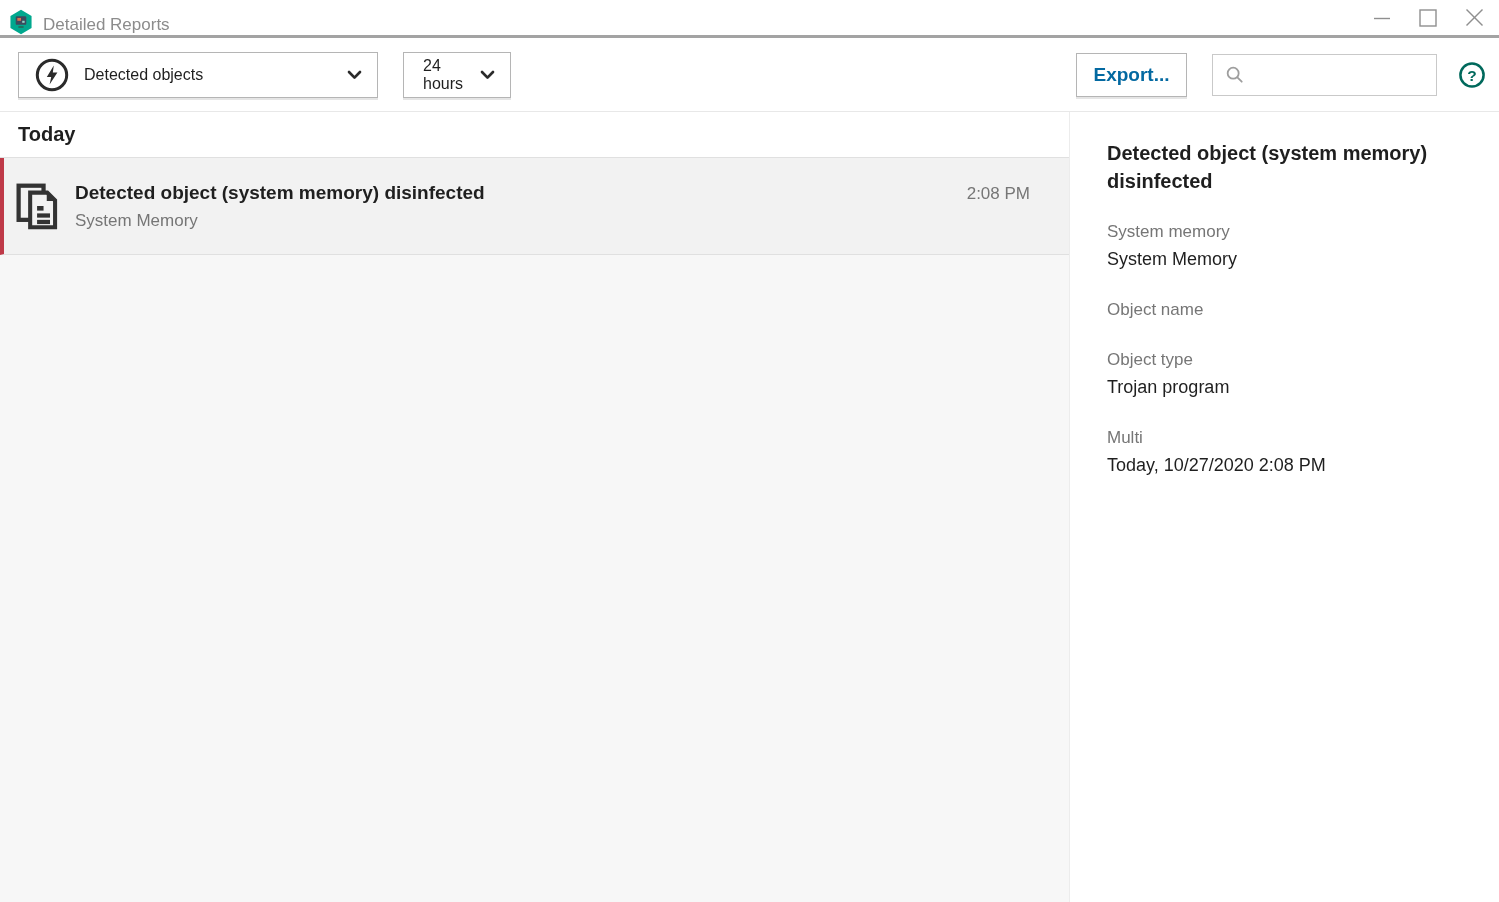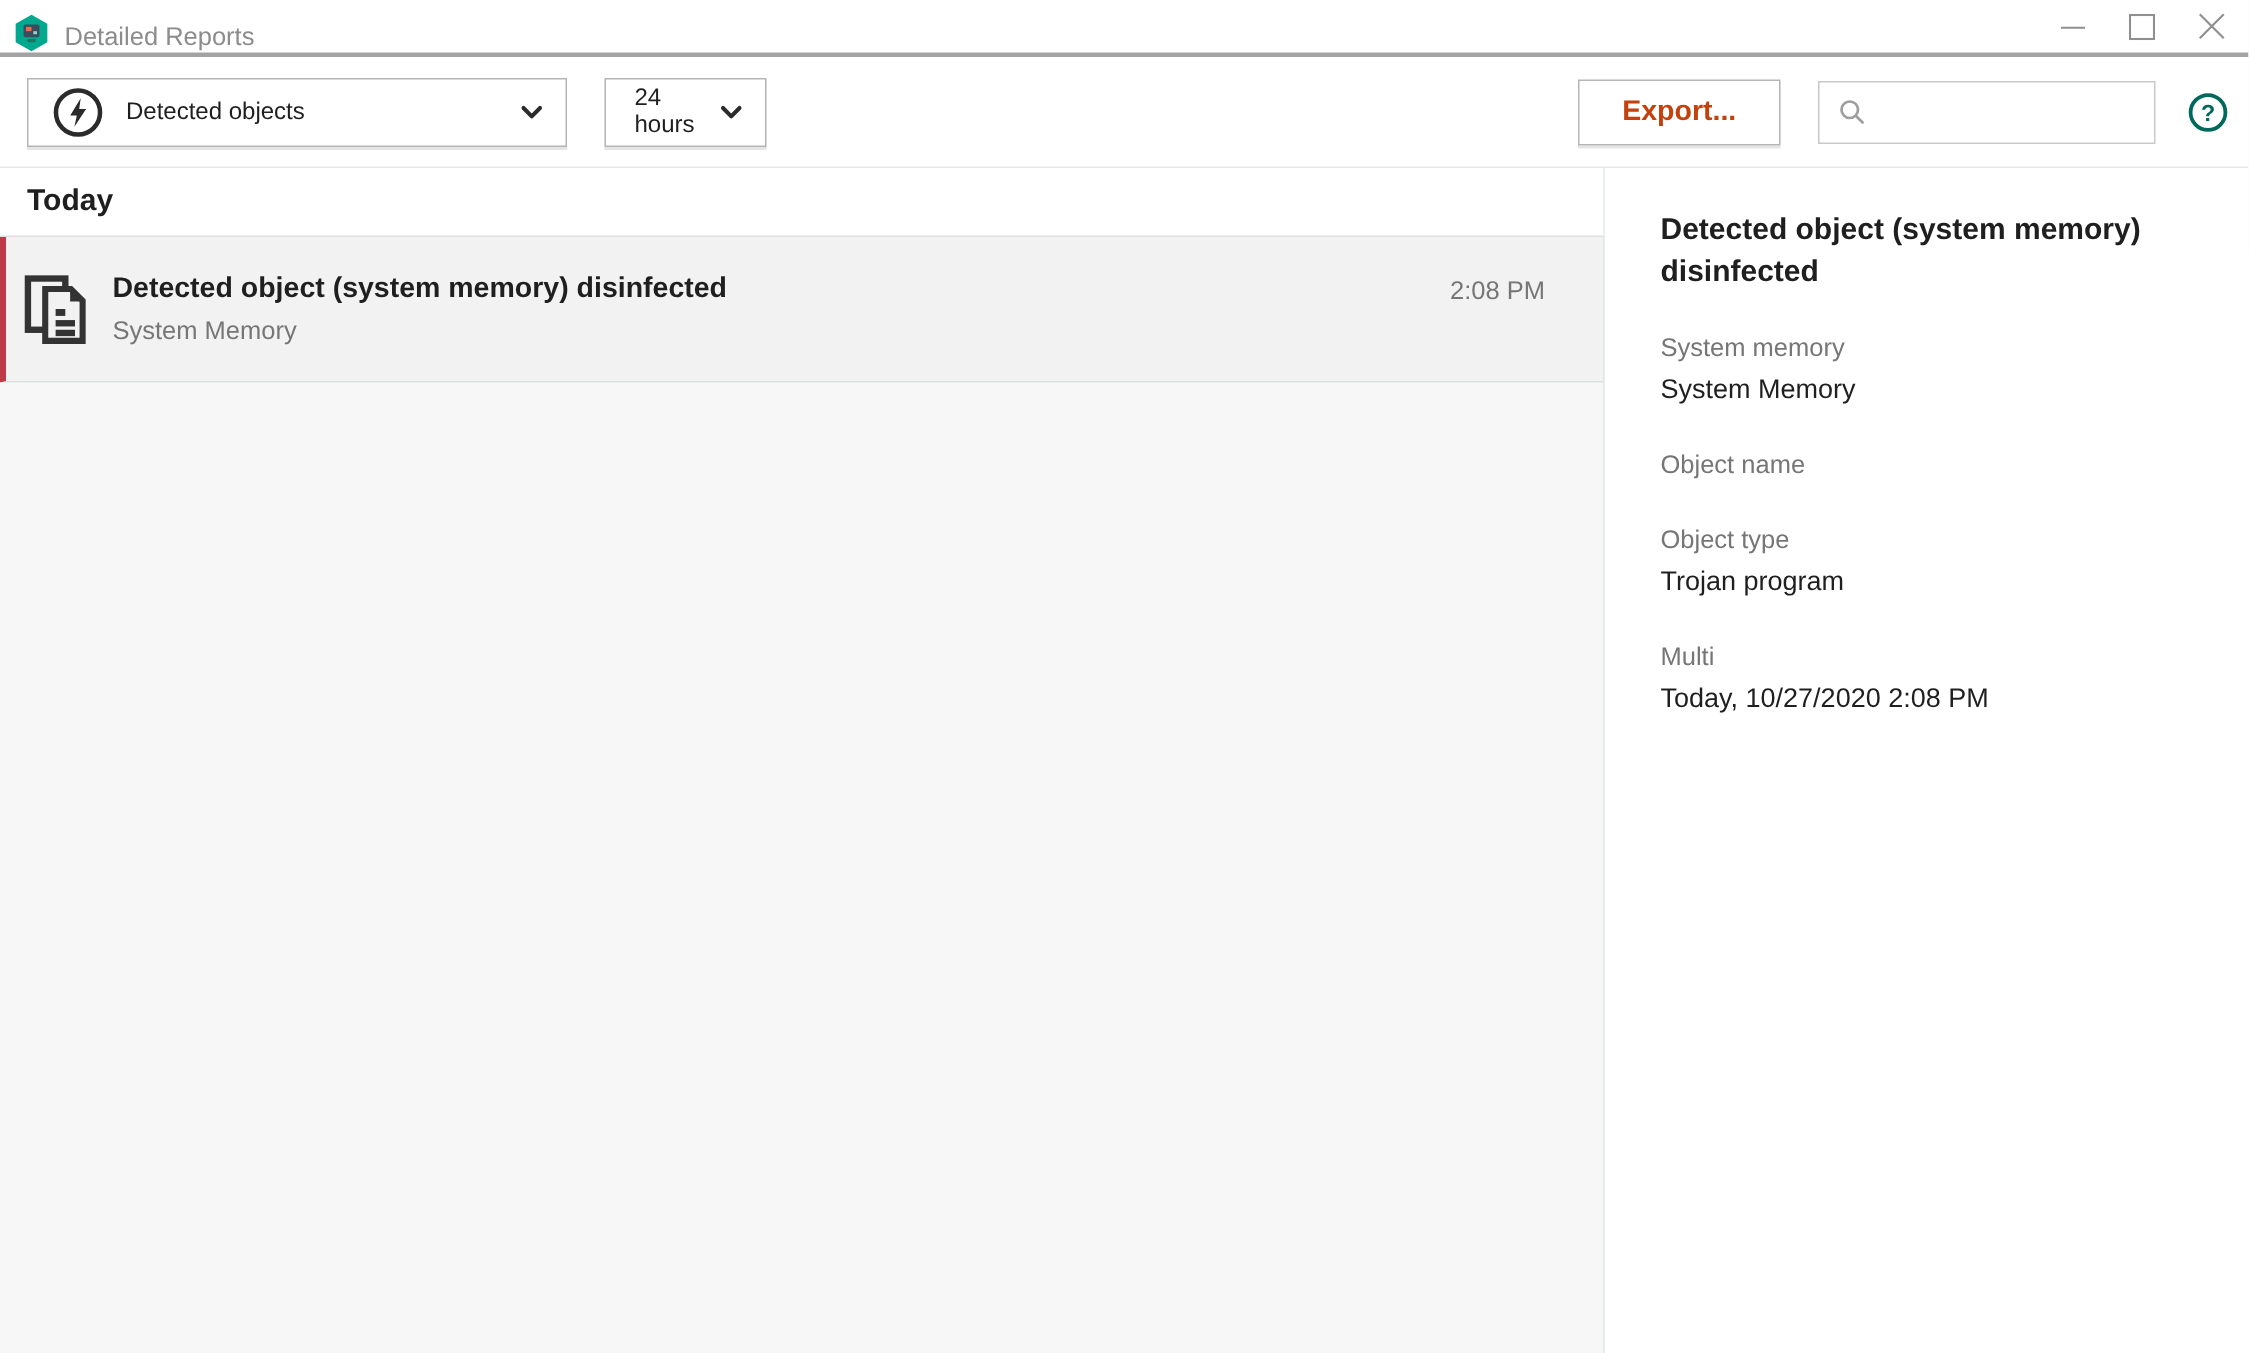--- a/index.html
+++ b/index.html
@@ -45,25 +45,25 @@
     cursor: pointer;
   }
   .dd-report { width: 360px; margin-left: 18px; padding: 0 15px 0 16px; }
   .dd-report .dd-label { margin-left: 15px; }
   .dd-period { width: 108px; margin-left: 25px; padding: 0 15px 0 19px; }
   .dd-period .dd-label { margin-right: 10px; }
   .dd-chevron { margin-left: auto; display: flex; align-items: center; }
   .bolt-icon { width: 34px; height: 34px; flex: 0 0 auto; display: flex; }
   .toolbar-spacer { flex: 1; }
   .export-btn {
-    width: 135px; height: 44px; background: #fff;
+    width: 111px; height: 44px; background: #fff;
     border: 1px solid #b5b5b5;
     box-shadow: 0 2px 0 rgba(0,0,0,0.10);
     font-family: "Liberation Sans", sans-serif;
-    font-size: 19px; font-weight: 700; color: #c2410c;
+    font-size: 19px; font-weight: 700; color: #0369a1;
     cursor: pointer; margin-right: 25px;
   }
   .search-box {
     width: 225px; height: 42px; border: 1px solid #c9c9c9; background: #fff;
     display: flex; align-items: center; padding-left: 12px; margin-right: 21px;
   }
   .search-box input {
     border: none; outline: none; flex: 1; height: 100%;
     font-family: "Liberation Sans", sans-serif; font-size: 17px; color: #1f1f1f;
     margin-left: 8px; background: transparent; min-width: 0;

